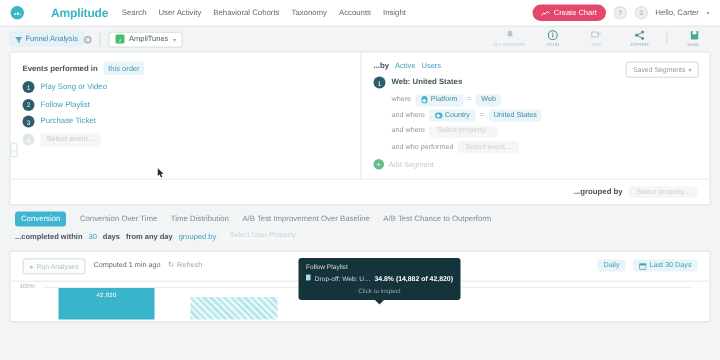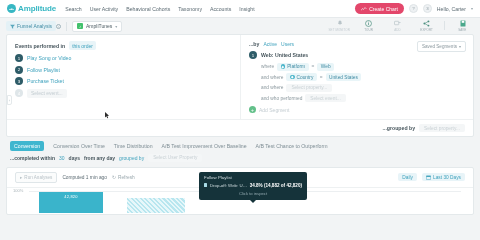--- a/index.html
+++ b/index.html
@@ -6,21 +6,21 @@
   html, body { margin:0; padding:0; }
   body {
     width:480px; height:236px; overflow:hidden;
     background:#f2f4f5;
     font-family:"Liberation Sans", sans-serif;
     font-size:5px; color:#3e4a4f;
     -webkit-font-smoothing:antialiased;
   }
   
   .topnav { height:18px; background:#fff; display:flex; align-items:center; padding:0 7px; border-bottom:1px solid #e6eaec; }
-  .logo-wrap { display:flex; align-items:center; gap:2px; margin-right:9px; }
+  .logo-wrap { display:flex; align-items:center; gap:18px; margin-right:9px; }
   .logo-mark { width:9px; height:9px; border-radius:50%; background:#37b7c3; position:relative; }
   .logo-mark:after { content:""; position:absolute; left:2px; top:3.5px; width:5px; height:2.4px;
      background:#fff; clip-path:polygon(0 100%,22% 40%,40% 100%,58% 0,76% 100%,100% 60%,100% 100%); }
   .logo-text { font-size:8px; font-weight:bold; color:#37b7c3; letter-spacing:-0.1px; }
   .nav-links { display:flex; align-items:center; gap:8px; }
   .nav-links span { font-size:5.2px; color:#5c6b73; white-space:nowrap; }
   .nav-right { margin-left:auto; display:flex; align-items:center; gap:5px; }
   .create-chart { background:#e3476b; color:#fff; border-radius:8px; padding:2.6px 6px; font-size:5px;
      display:flex; align-items:center; gap:2px; white-space:nowrap; }
   .cc-spark { width:6px; height:4px; display:block; }

